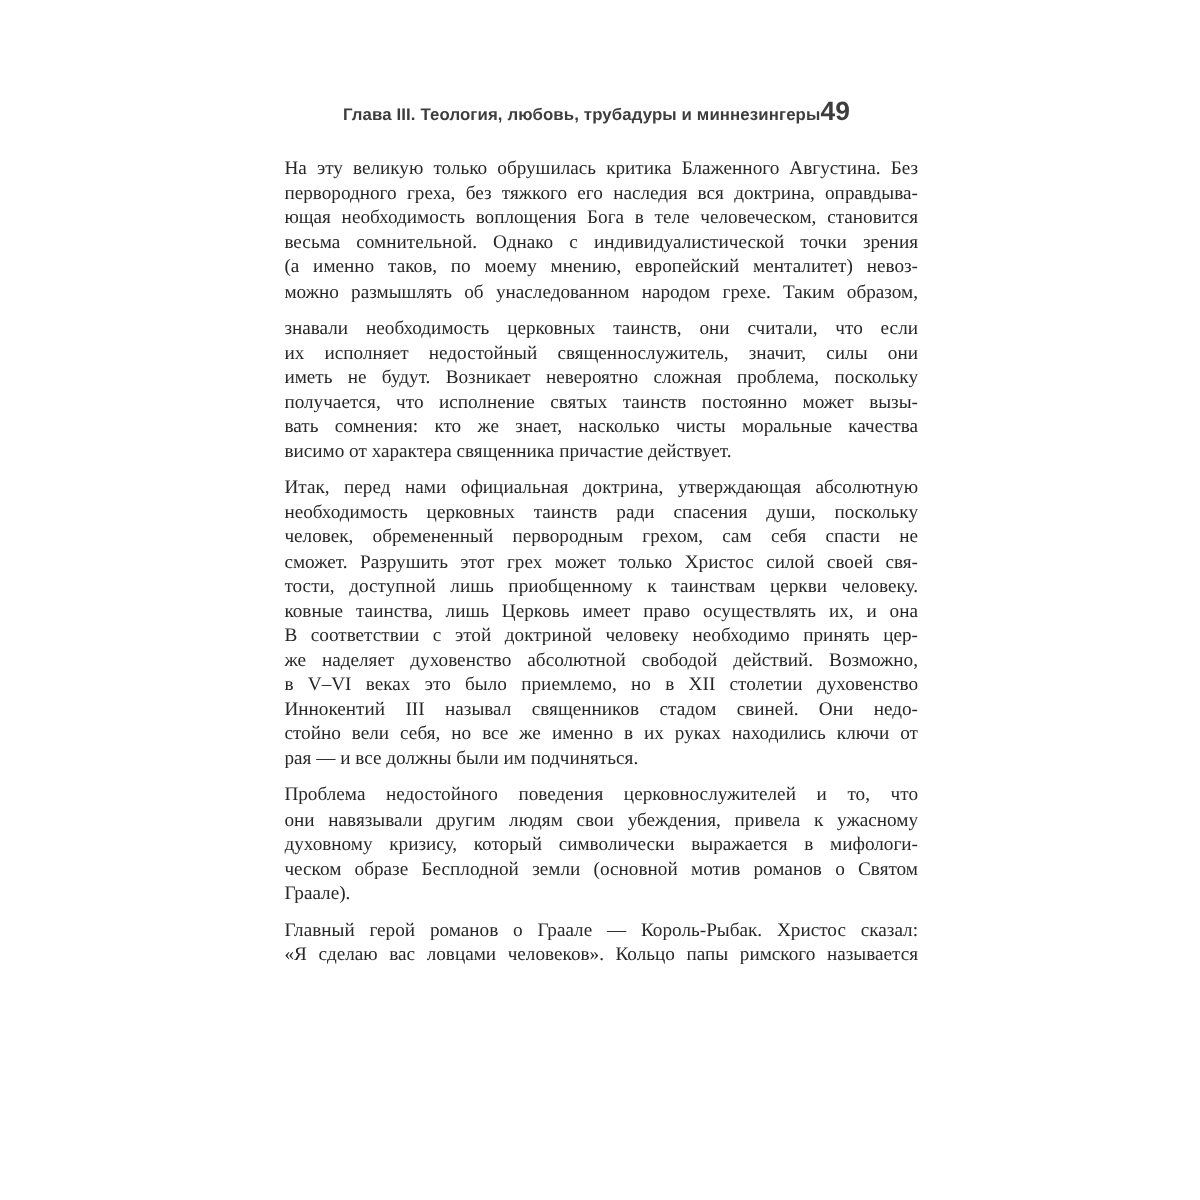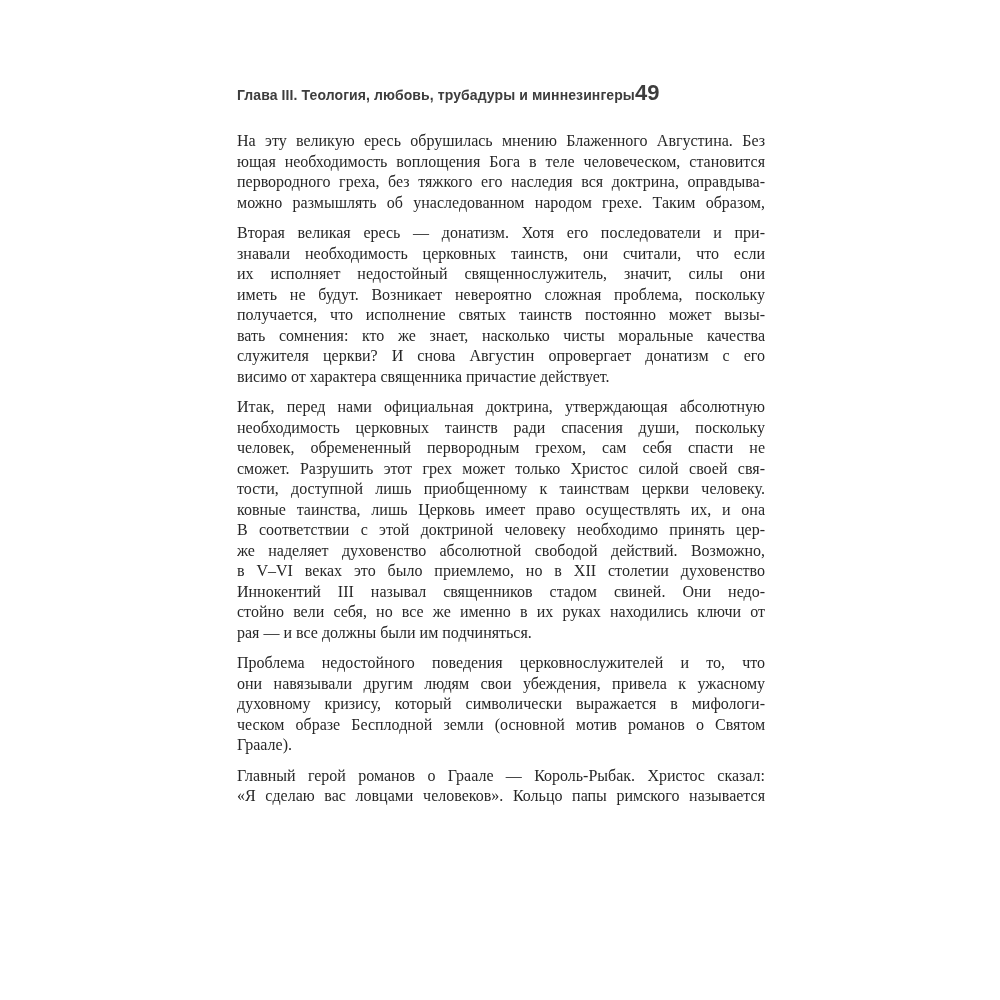--- a/index.html
+++ b/index.html
@@ -14,21 +14,21 @@
     background: #ffffff;
     font-family: "Liberation Serif", serif;
     overflow: hidden;
   }
   .running-head {
     position: absolute;
     left: 237px;
     top: 80px;
     width: 528px;
     display: flex;
-    justify-content: flex-start;
+    justify-content: center;
     align-items: baseline;
     font-family: "Liberation Sans", sans-serif;
     font-weight: bold;
   }
   .chapter {
     font-size: 14px;
     letter-spacing: 0.1px;
   }
   .pagenum {
     font-size: 22px;
@@ -61,33 +61,33 @@
 </head>
 <body style="background: rgb(255, 255, 255);">
 
 <div class="page">
   <div class="running-head" style="color: rgb(61, 61, 61);">
     <span class="chapter">Глава III. Теология, любовь, трубадуры и миннезингеры</span>
     <span class="pagenum">49</span>
   </div>
   <div class="body-text" style="color: rgb(39, 39, 39);">
       <div class="para">
-        <div class="line">На эту великую ересь обрушилась мнению Блаженного Августина. Без</div>
+        <div class="line">На эту великую только обрушилась критика Блаженного Августина. Без</div>
+        <div class="line">первородного греха, без тяжкого его наследия вся доктрина, оправдыва-</div>
         <div class="line">ющая необходимость воплощения Бога в теле человеческом, становится</div>
-        <div class="line">первородного греха, без тяжкого его наследия вся доктрина, оправдыва-</div>
+        <div class="line">весьма сомнительной. Однако с индивидуалистической точки зрения</div>
+        <div class="line">(а именно таков, по моему мнению, европейский менталитет) невоз-</div>
         <div class="line">можно размышлять об унаследованном народом грехе. Таким образом,</div>
       </div>
       <div class="para">
-        <div class="line">Вторая великая ересь — донатизм. Хотя его последователи и при-</div>
         <div class="line">знавали необходимость церковных таинств, они считали, что если</div>
         <div class="line">их исполняет недостойный священнослужитель, значит, силы они</div>
         <div class="line">иметь не будут. Возникает невероятно сложная проблема, поскольку</div>
         <div class="line">получается, что исполнение святых таинств постоянно может вызы-</div>
         <div class="line">вать сомнения: кто же знает, насколько чисты моральные качества</div>
-        <div class="line">служителя церкви? И снова Августин опровергает донатизм с его</div>
         <div class="line last-flush">висимо от характера священника причастие действует.</div>
       </div>
       <div class="para">
         <div class="line">Итак, перед нами официальная доктрина, утверждающая абсолютную</div>
         <div class="line">необходимость церковных таинств ради спасения души, поскольку</div>
         <div class="line">человек, обремененный первородным грехом, сам себя спасти не</div>
         <div class="line">сможет. Разрушить этот грех может только Христос силой своей свя-</div>
         <div class="line">тости, доступной лишь приобщенному к таинствам церкви человеку.</div>
         <div class="line">ковные таинства, лишь Церковь имеет право осуществлять их, и она</div>
         <div class="line">В соответствии с этой доктриной человеку необходимо принять цер-</div>

